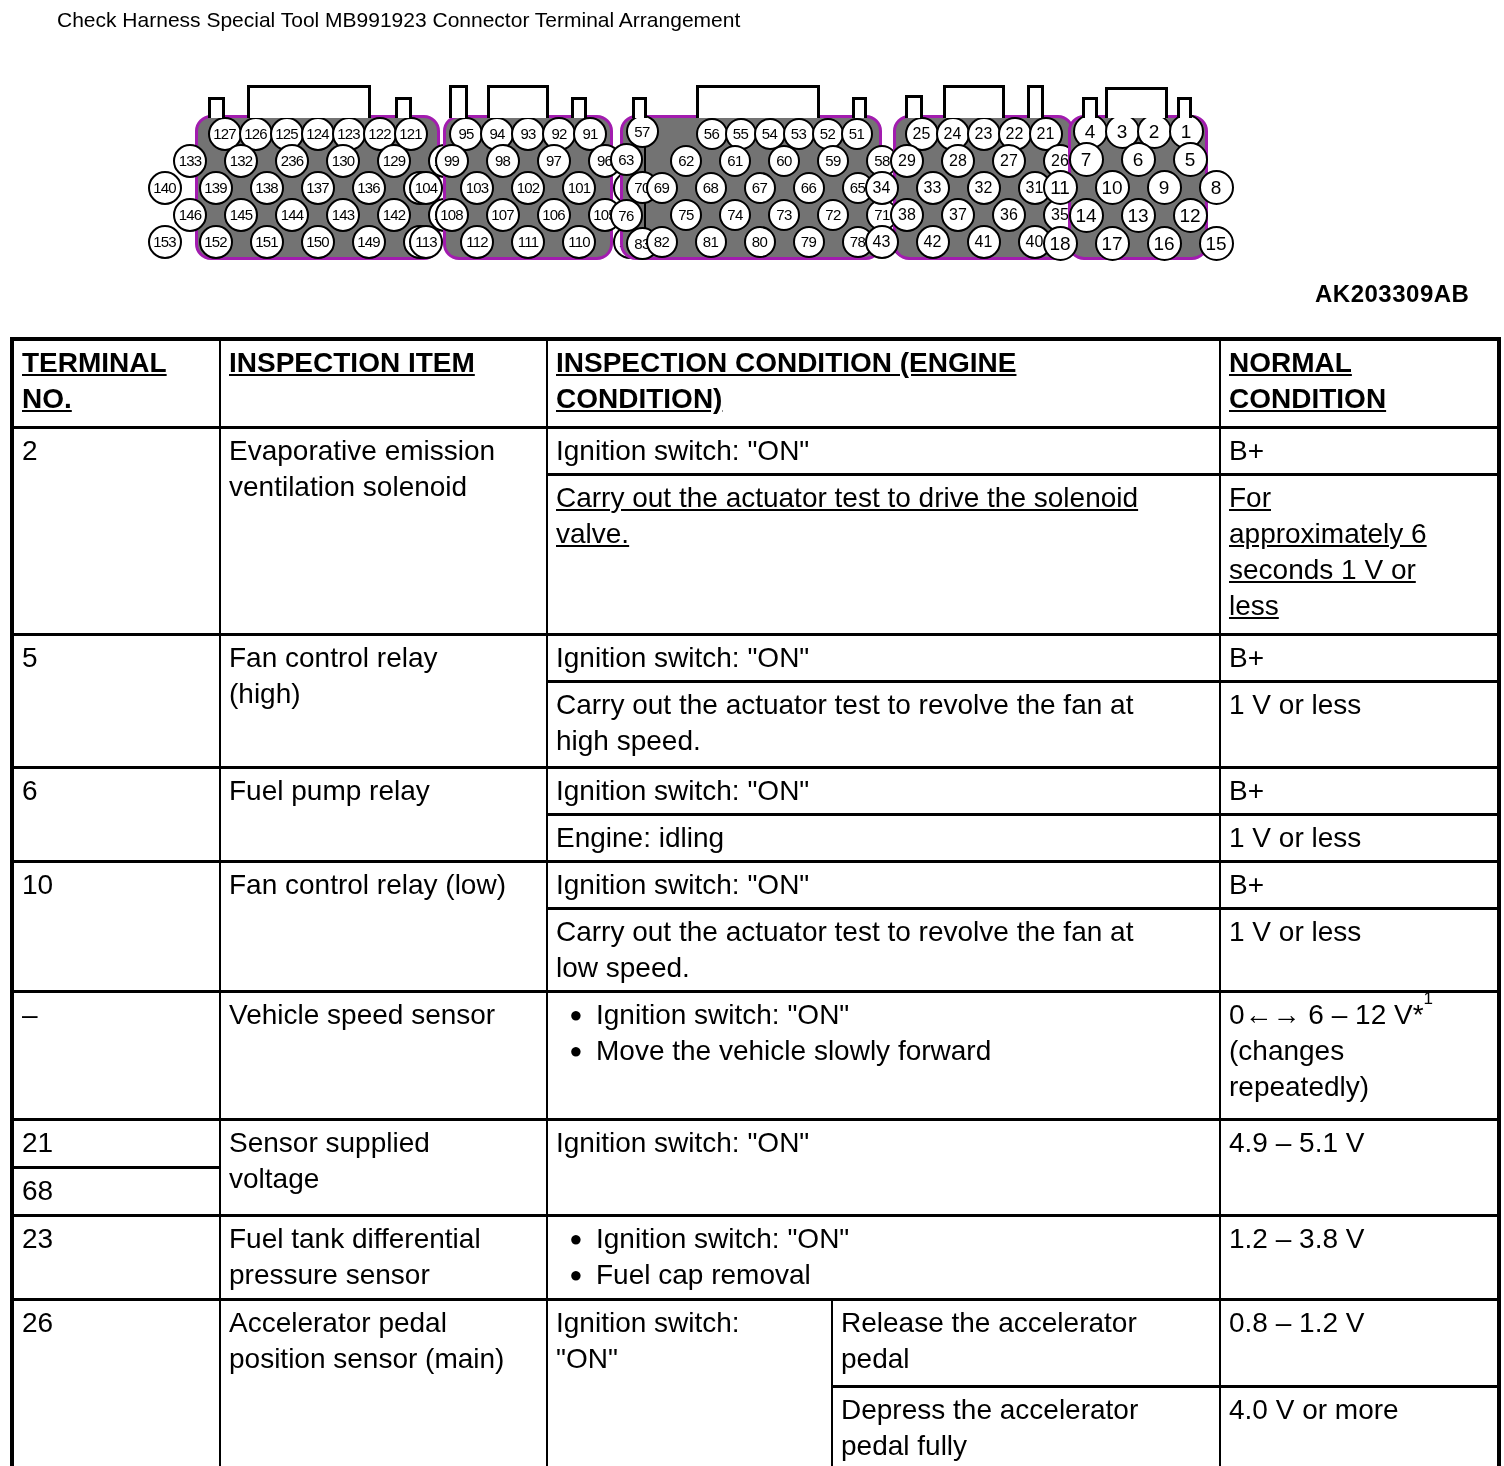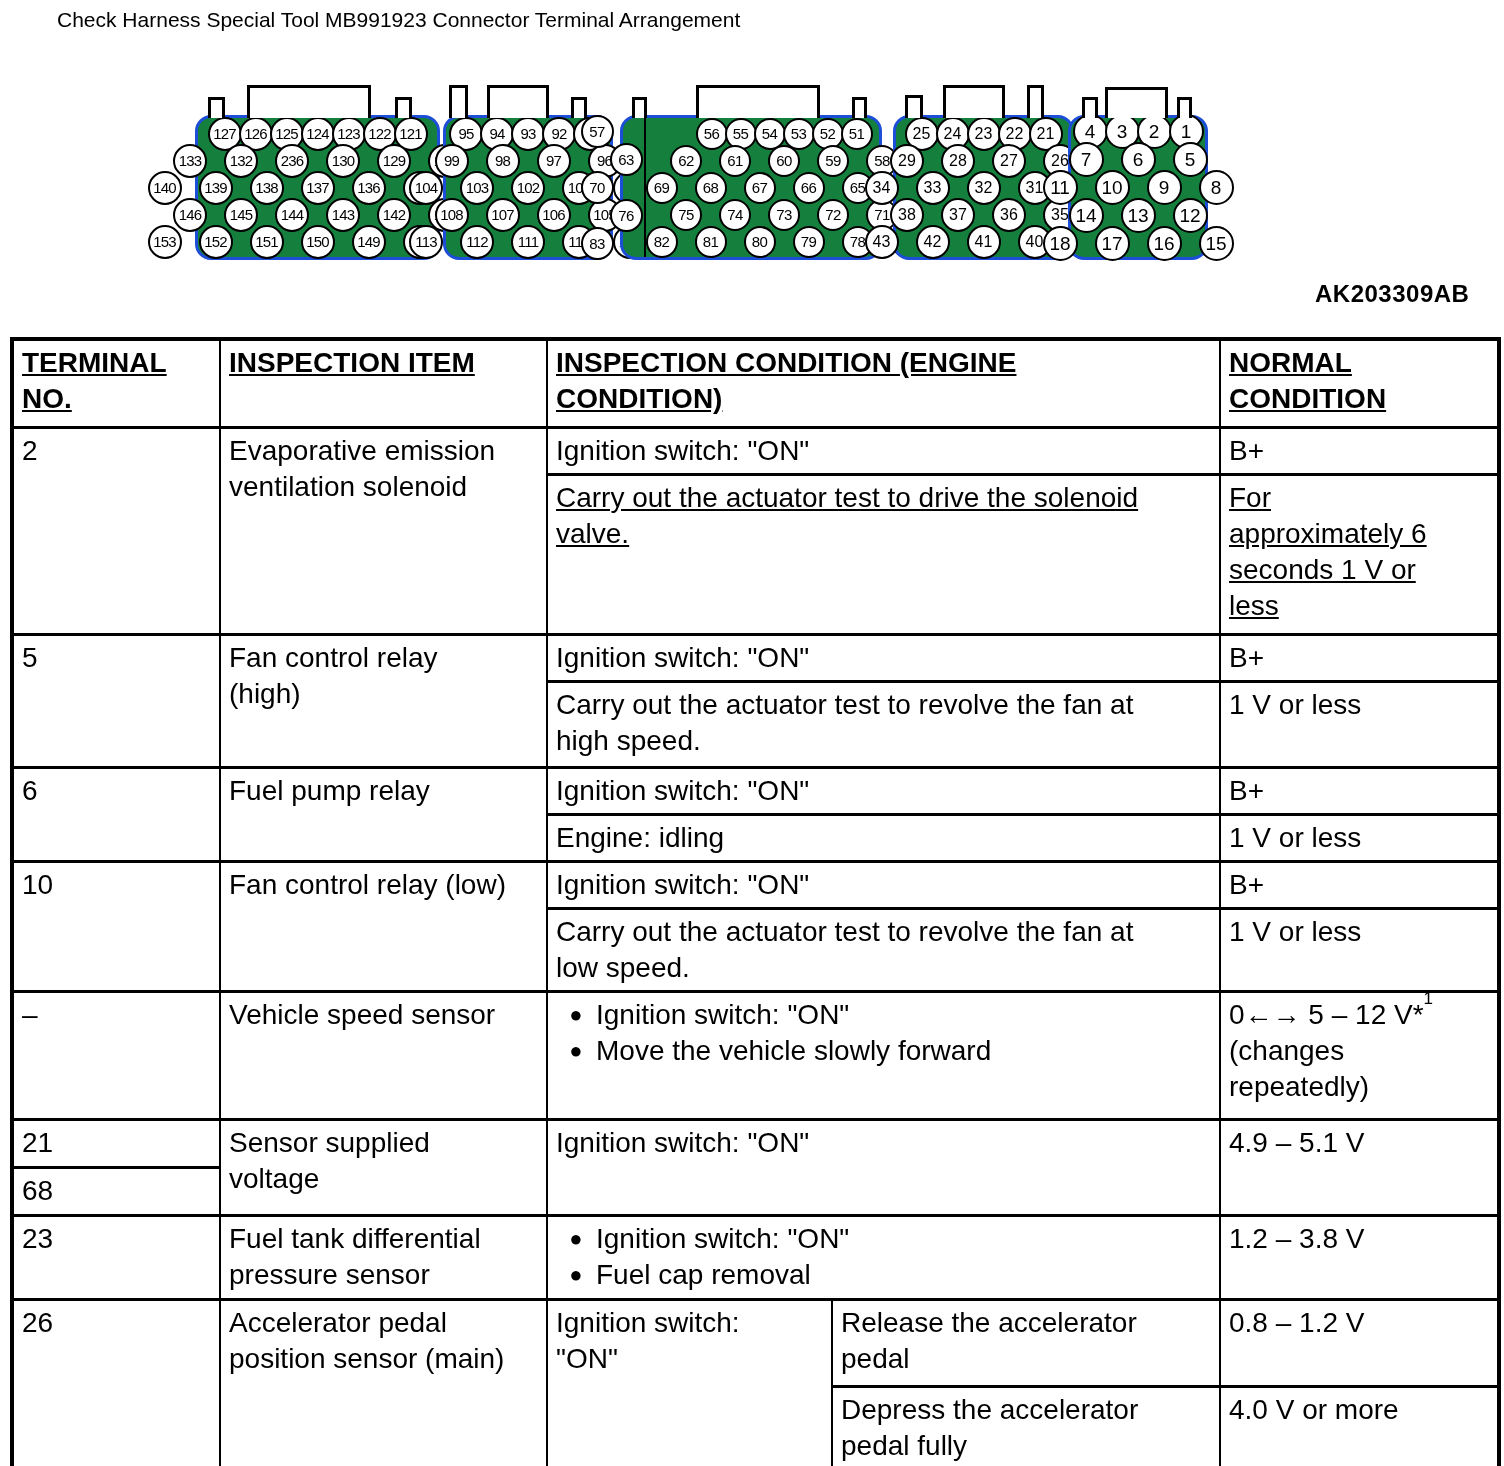--- a/index.html
+++ b/index.html
@@ -9,21 +9,21 @@
     font-family:"Liberation Sans", sans-serif; color:#000;
   }
   .page-title { position:absolute; left:57px; top:8px; font-size:21px; font-weight:normal; }
   .figure-label { position:absolute; left:1315px; top:280px; font-size:24px; font-weight:bold; letter-spacing:0.5px; }
 
   
   .connector-strip { position:absolute; left:195px; top:82px; width:1020px; height:178px; }
   .connector { position:absolute; top:0; height:178px; }
   .conn-body {
     position:absolute; left:0; right:0; top:33px; bottom:0; z-index:1;
-    background:#15803d; border:3px solid #1d4ed8; border-radius:16px;
+    background:#737373; border:3px solid #a21caf; border-radius:16px;
     padding:1px 2px; display:flex; flex-direction:column; justify-content:center;
   }
   .tab { position:absolute; background:#fff; border:3px solid #000; border-bottom:none; z-index:2; }
   .pin-row { display:flex; justify-content:center; }
   .pin-row + .pin-row { margin-top:-7px;gap:20px; }
   .pin {
     flex:none; width:34px; height:34px; border:2px solid #000; border-radius:50%;
     background:#fff; display:flex; align-items:center; justify-content:center;
     font-size:16px; font-weight:normal;
   }
@@ -31,21 +31,21 @@
   .conn-a .pin, .conn-b .pin { font-size:15px; letter-spacing:-0.8px; }
   .conn-c .pin { width:32px; height:32px; font-size:15px; letter-spacing:-0.5px; }
   .conn-c .pin-row + .pin-row { margin-top:-5px; }
   .conn-d .pin { font-size:16px; }
   .conn-e .pin { width:35px; height:35px; font-size:19px; }
   .conn-body.split { flex-direction:row; padding:0; }
   .conn-left {
     flex:none; width:66px; display:flex; flex-direction:column; justify-content:center;
     border-right:2px solid #000; padding:0 1px;
   }
-  .conn-left .pin { width:33px; height:33px; }
+  .conn-left .pin { width:33px; height:33px;margin-left:45px; }
   .conn-left .pin-row { justify-content:flex-start; }
   .conn-left .pin-row:nth-child(even) { justify-content:flex-end; }
   .conn-main { flex:1; display:flex; flex-direction:column; justify-content:center; }
 
   
   .spec-table {
     position:absolute; left:10px; top:337px;
     border-collapse:collapse; table-layout:fixed;
     border:4px solid #000;
   }
@@ -383,21 +383,21 @@
     <td colspan="2">
       <div class="bullet-line">
             <span class="bullet-dot">●</span>
             <span>Ignition switch: "ON"</span>
           </div>
       <div class="bullet-line">
             <span class="bullet-dot">●</span>
             <span>Move the vehicle slowly forward</span>
           </div>
     </td>
-    <td><span>0←→ 5 – 12 V*</span><sup>1</sup><div class="ml">(changes
+    <td><span>0←→ 6 – 12 V*</span><sup>1</sup><div class="ml">(changes
 repeatedly)</div></td>
   </tr>
 
   <tr style="height:48px;">
     <td><span class="ml">21</span></td>
     <td rowspan="2"><span class="ml">Sensor supplied
 voltage</span></td>
     <td colspan="2" rowspan="2"><span class="ml">Ignition switch: "ON"</span></td>
     <td rowspan="2"><span class="ml">4.9 – 5.1 V</span></td>
   </tr>

